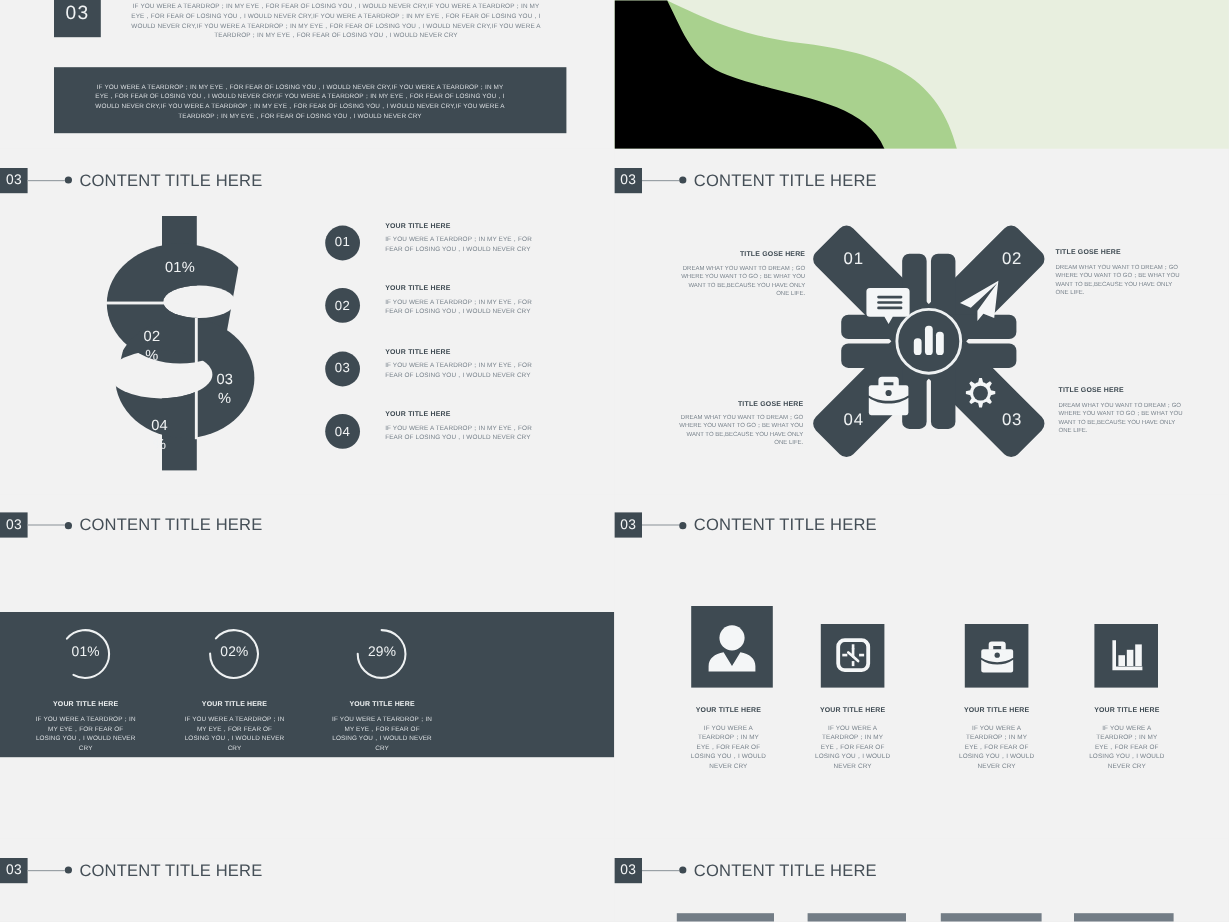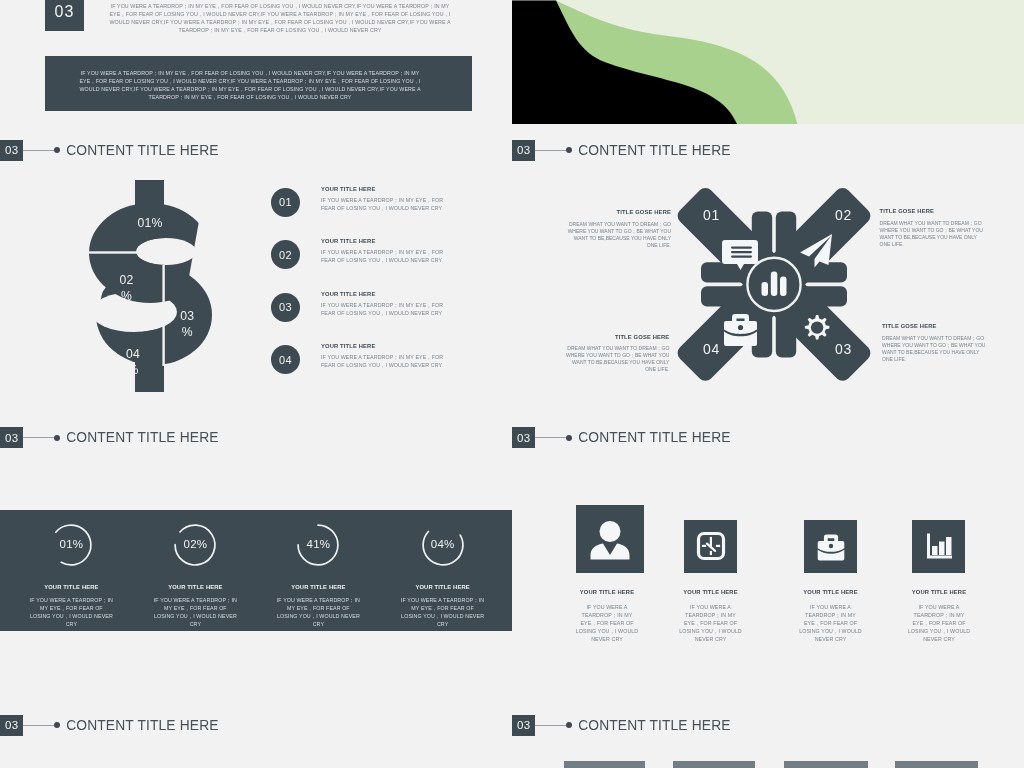--- a/index.html
+++ b/index.html
@@ -287,29 +287,21 @@
         <path d="M-15.04,-13.03 A19.9,19.9 0 1 1 -19.90,-0.31" fill="none" stroke="#eef1f2" stroke-width="1.7" stroke-linecap="round"></path>
       </svg>
       <div class="pct">02%</div>
       <div class="ct ttlsmw">YOUR TITLE HERE</div>
       <div class="cd tinyw">IF YOU WERE A TEARDROP；IN MY EYE，FOR FEAR OF LOSING YOU，I WOULD NEVER CRY</div>
     </div>
     <div class="cell" style="left:254.4px;">
       <svg class="ring" viewBox="-22 -22 44 44">
         <path d="M0.00,-19.90 A19.9,19.9 0 1 1 -19.90,-0.21" fill="none" stroke="#eef1f2" stroke-width="1.7" stroke-linecap="round"></path>
       </svg>
-      <div class="pct">41%</div>
-      <div class="ct ttlsmw">YOUR TITLE HERE</div>
-      <div class="cd tinyw">IF YOU WERE A TEARDROP；IN MY EYE，FOR FEAR OF LOSING YOU，I WOULD NEVER CRY</div>
-    </div>
-    <div class="cell" style="left:378.6px;">
-      <svg class="ring" viewBox="-22 -22 44 44">
-        <path d="M17.25,-9.92 A19.9,19.9 0 1 1 -14.60,-13.52" fill="none" stroke="#eef1f2" stroke-width="1.7" stroke-linecap="round"></path>
-      </svg>
-      <div class="pct">04%</div>
+      <div class="pct">29%</div>
       <div class="ct ttlsmw">YOUR TITLE HERE</div>
       <div class="cd tinyw">IF YOU WERE A TEARDROP；IN MY EYE，FOR FEAR OF LOSING YOU，I WOULD NEVER CRY</div>
     </div>
   </div>
 
   <div class="slide" id="s6" style="left:512px;top:411.5px;">
     <div class="hdr">
       <div class="numbox">03</div>
       <div class="line"></div>
       <div class="dot"></div>

